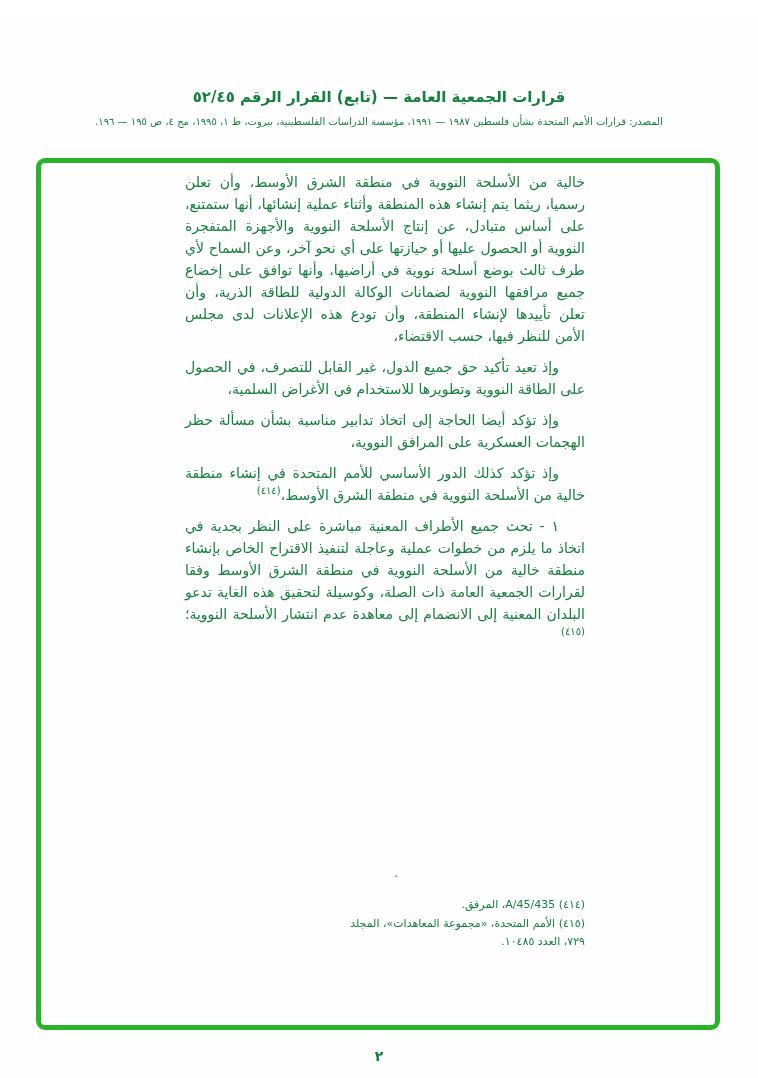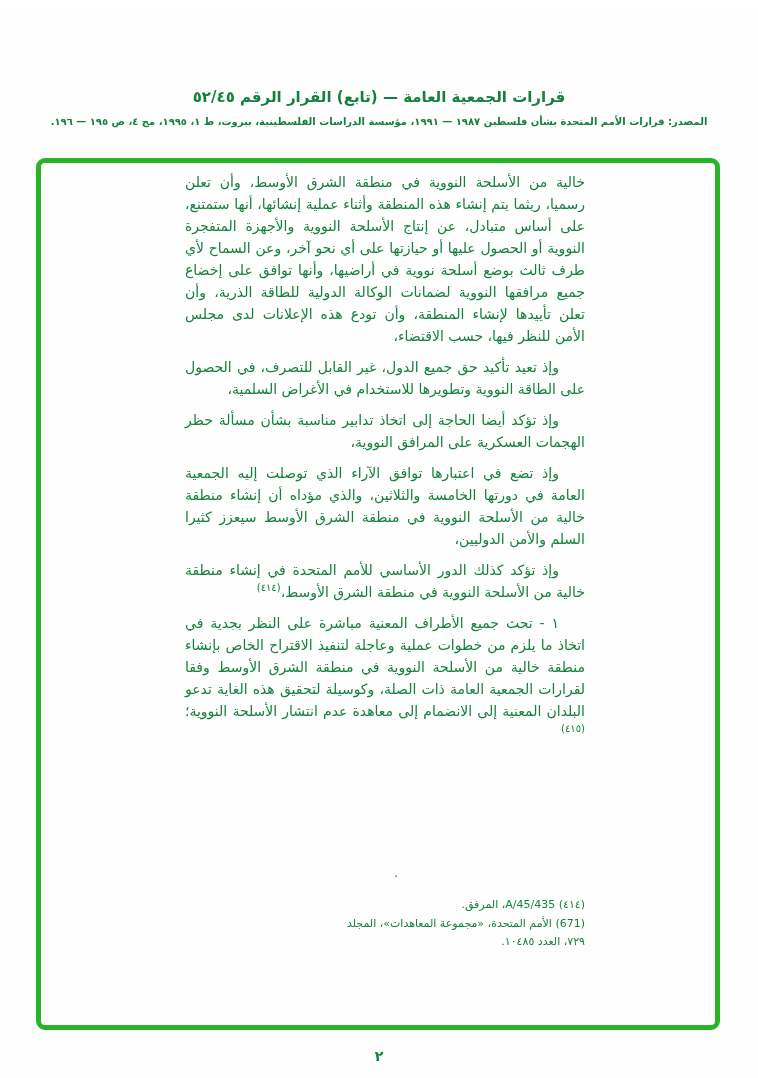--- a/index.html
+++ b/index.html
@@ -23,21 +23,21 @@
     direction: rtl;
   }
   .title {
     font-size: 15px;
     font-weight: bold;
     letter-spacing: 0.2px;
   }
   .source {
     margin-top: 10px;
     font-size: 10px;
-    font-weight: bold;
+    font-weight: normal;
   }
   .frame {
     position: absolute;
     left: 36px;
     top: 146px;
     width: 684px;
     height: 872px;
     border: 5px solid #29b329;
     border-radius: 9px;
     background: transparent;
@@ -102,31 +102,30 @@
   <div class="frame"></div>
 
   <div class="text-column">
 
     <p class="para continuation"><span class="lead"></span><span>خالية من الأسلحة النووية في منطقة الشرق الأوسط، وأن تعلن رسميا، ريثما يتم إنشاء هذه المنطقة وأثناء عملية إنشائها، أنها ستمتنع، على أساس متبادل، عن إنتاج الأسلحة النووية والأجهزة المتفجرة النووية أو الحصول عليها أو حيازتها على أي نحو آخر، وعن السماح لأي طرف ثالث بوضع أسلحة نووية في أراضيها، وأنها توافق على إخضاع جميع مرافقها النووية لضمانات الوكالة الدولية للطاقة الذرية، وأن تعلن تأييدها لإنشاء المنطقة، وأن تودع هذه الإعلانات لدى مجلس الأمن للنظر فيها، حسب الاقتضاء،</span></p>
 
     <p class="para"><span class="lead">وإذ تعيد تأكيد</span><span> حق جميع الدول، غير القابل للتصرف، في الحصول على الطاقة النووية وتطويرها للاستخدام في الأغراض السلمية،</span></p>
 
     <p class="para"><span class="lead">وإذ تؤكد أيضا</span><span> الحاجة إلى اتخاذ تدابير مناسبة بشأن مسألة حظر الهجمات العسكرية على المرافق النووية،</span></p>
 
-    <p class="para"><span class="lead">وإذ تضع في اعتبارها</span><span> توافق الآراء الذي توصلت إليه الجمعية العامة في دورتها الخامسة والثلاثين، والذي مؤداه أن إنشاء منطقة خالية من الأسلحة النووية في منطقة الشرق الأوسط سيعزز كثيرا السلم والأمن الدوليين،</span></p>
 
 
     <p class="para"><span class="lead">وإذ تؤكد كذلك</span><span> الدور الأساسي للأمم المتحدة في إنشاء منطقة خالية من الأسلحة النووية في منطقة الشرق الأوسط،</span><sup class="note">(٤١٤)</sup></p>
 
     <p class="para"><span class="lead">١ - تحث</span><span> جميع الأطراف المعنية مباشرة على النظر بجدية في اتخاذ ما يلزم من خطوات عملية وعاجلة لتنفيذ الاقتراح الخاص بإنشاء منطقة خالية من الأسلحة النووية في منطقة الشرق الأوسط وفقا لقرارات الجمعية العامة ذات الصلة، وكوسيلة لتحقيق هذه الغاية تدعو البلدان المعنية إلى الانضمام إلى معاهدة عدم انتشار الأسلحة النووية؛</span><sup class="note">(٤١٥)</sup></p>
 
   </div>
 
   <div class="body-end-mark">·</div>
 
   <div class="footnotes">
     <div class="footnote">(٤١٤) A/45/435، المرفق.</div>
-    <div class="footnote">(671) الأمم المتحدة، «مجموعة المعاهدات»، المجلد ٧٢٩، العدد ١٠٤٨٥.</div>
+    <div class="footnote">(٤١٥) الأمم المتحدة، «مجموعة المعاهدات»، المجلد ٧٢٩، العدد ١٠٤٨٥.</div>
   </div>
 
   <div class="page-number">٢</div>
 
 </div>
 
 </body></html>

